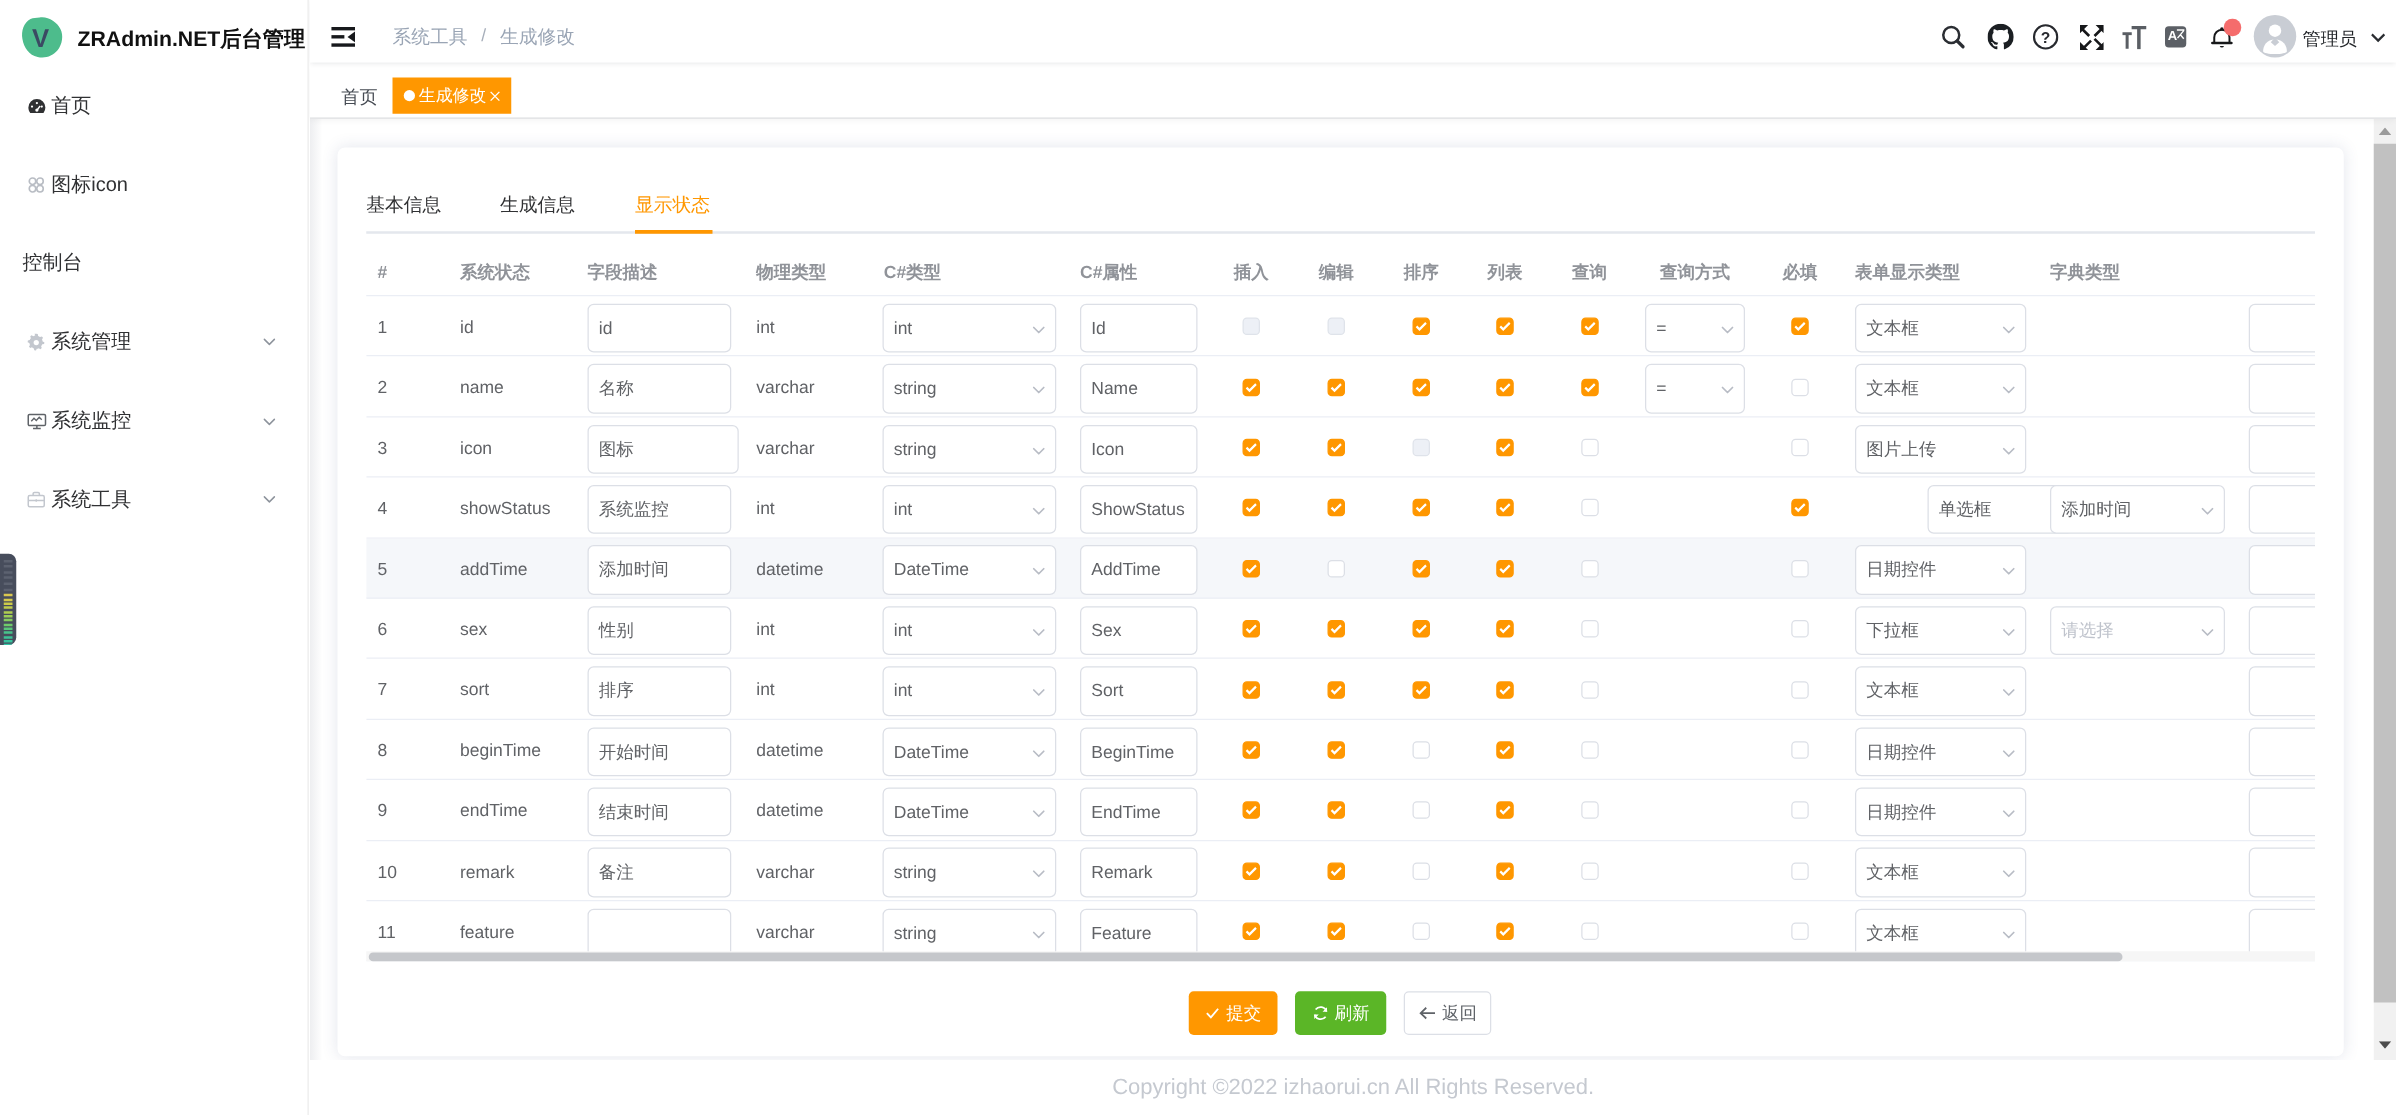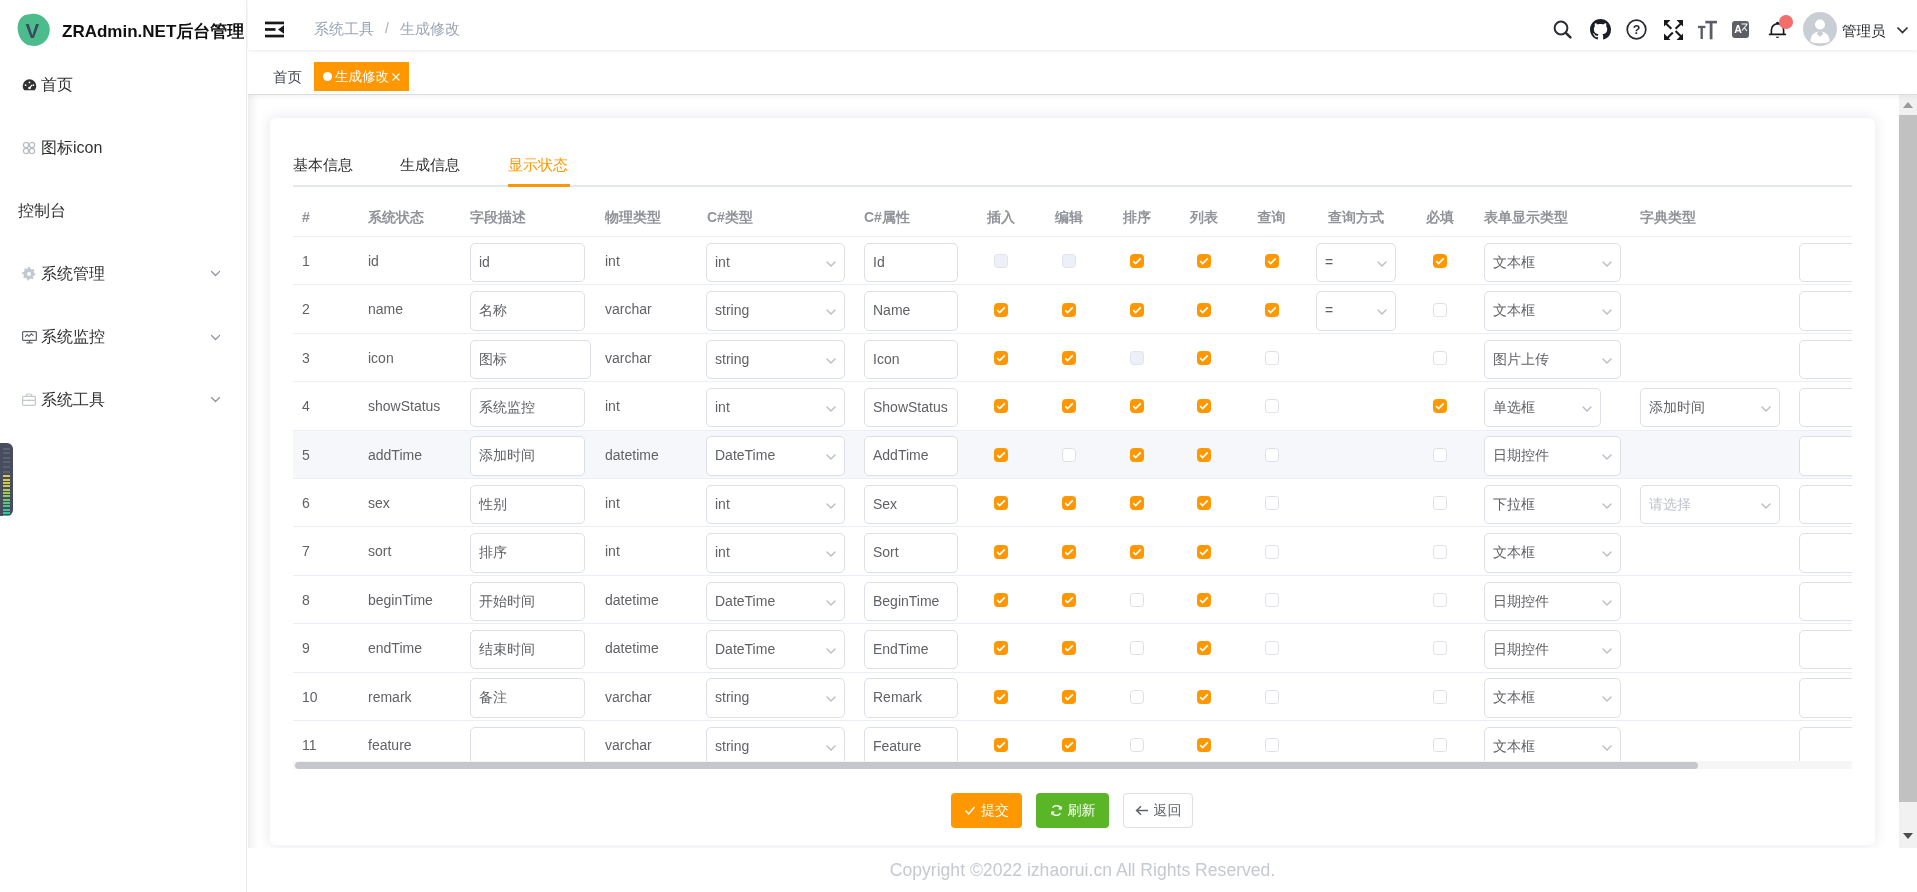--- a/index.html
+++ b/index.html
@@ -353,21 +353,21 @@
             <svg width="14" height="14" viewBox="0 0 14 14">
               <path d="M3.2 7.1l2.4 2.4 5.2-5.2" fill="none" stroke="#fff" stroke-width="1.7"></path>
             </svg>
           </div>
           <div class="cb" style="left:971.5px;top:17.2px"></div>
           <div class="cb on" style="left:1140px;top:17.2px">
             <svg width="14" height="14" viewBox="0 0 14 14">
               <path d="M3.2 7.1l2.4 2.4 5.2-5.2" fill="none" stroke="#fff" stroke-width="1.7"></path>
             </svg>
           </div>
-          <div class="sel" style="left:1191px;width:117px"><span style="color:#606266">单选框</span><svg class="chev" width="12" height="12" viewBox="0 0 12 12">
+          <div class="sel" style="left:1249px;width:117px"><span style="color:#606266">单选框</span><svg class="chev" width="12" height="12" viewBox="0 0 12 12">
               <path d="M2 4l4 4 4-4" fill="none" stroke="#b8bcc5" stroke-width="1.4" stroke-linecap="round" stroke-linejoin="round"></path>
             </svg></div>
           <div class="sel" style="left:1347px;width:140px"><span style="color:#606266">添加时间</span><svg class="chev" width="12" height="12" viewBox="0 0 12 12">
               <path d="M2 4l4 4 4-4" fill="none" stroke="#b8bcc5" stroke-width="1.4" stroke-linecap="round" stroke-linejoin="round"></path>
             </svg></div>
           <div class="inp" style="left:1506px;width:150px"></div>
         </div>
 <div class="row" style="background:#f5f7fa">
           <span class="ct" style="left:9px">5</span>
           <span class="ct" style="left:75px">addTime</span>

